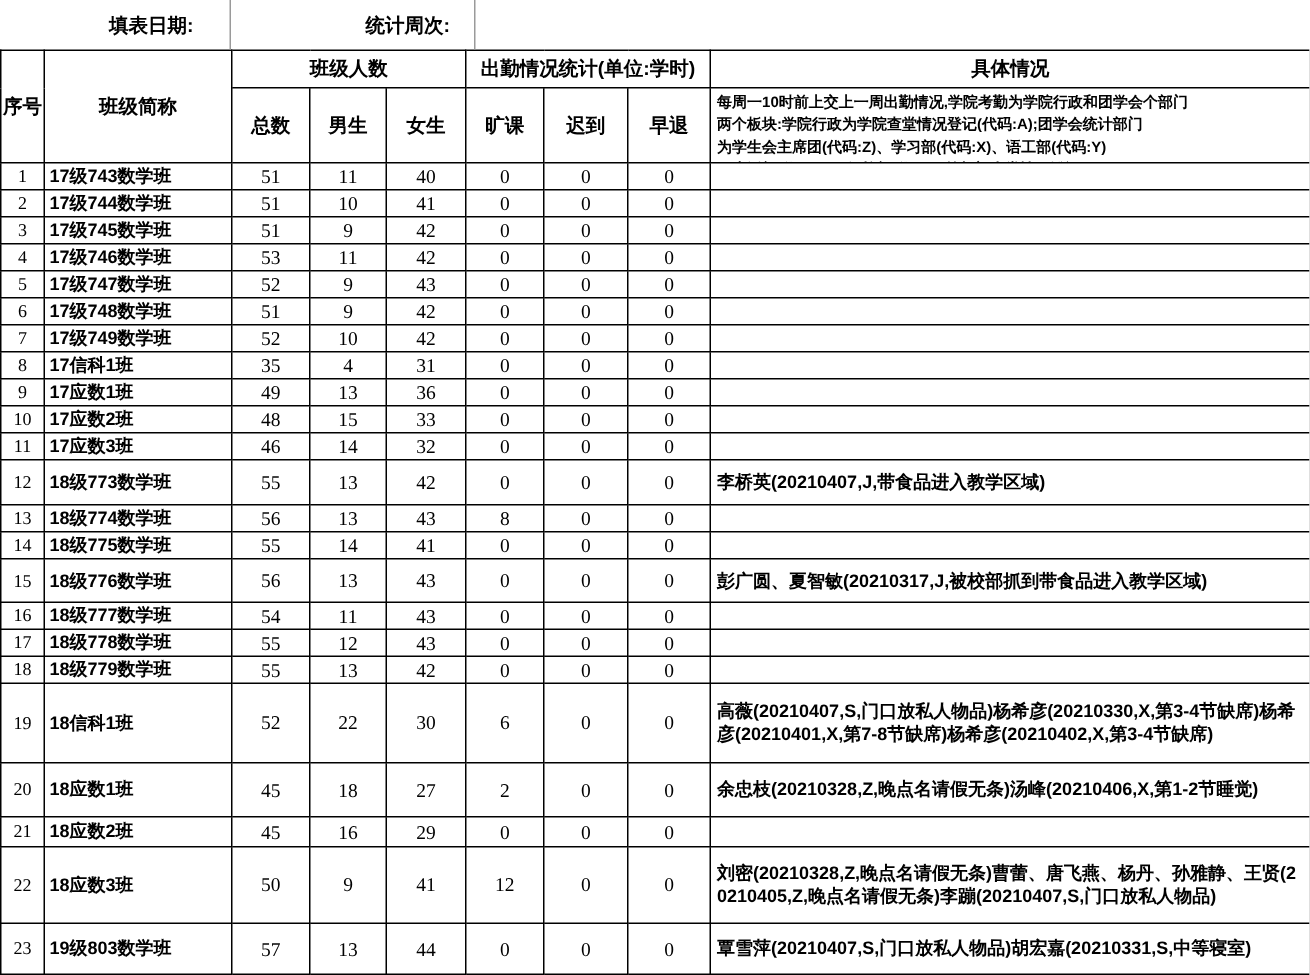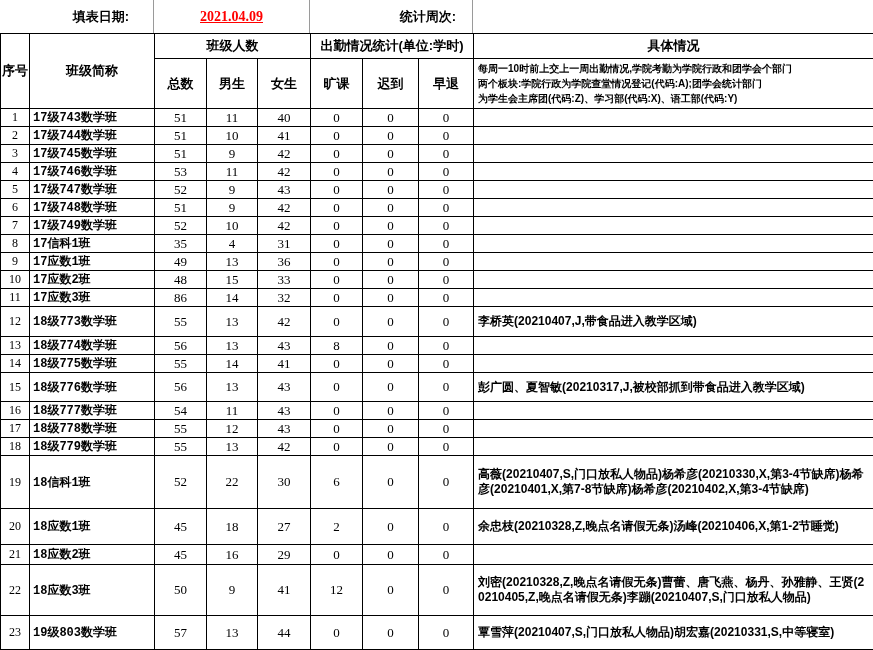--- a/index.html
+++ b/index.html
@@ -23,40 +23,37 @@
   
   table { border-collapse:collapse; table-layout:fixed; width:873px; }
   td,th { border:1px solid #000; overflow:hidden; vertical-align:middle; background:#fff; }
   th { font-size:13px; font-weight:bold; text-align:center; line-height:14px;margin-top:36px; }
   .note-wrap { height:48px; overflow:hidden; padding:1px 4px; }
   .note-text {
     font-size:10px; font-weight:bold; line-height:15px; text-align:left;
     white-space:pre-line; word-break:break-all;
   }
   td.c-no { text-align:center; font-size:12px; font-family:"Liberation Serif","DejaVu Serif",serif; }
-  td.c-name { text-align:left; padding-left:3px; font-size:12px; font-weight:bold; white-space:nowrap;font-family:Liberation Mono, monospace; }
+  td.c-name { text-align:left; padding-left:3px; font-size:12px; font-weight:bold; white-space:nowrap; }
   td.c-total, td.c-male, td.c-female, td.c-absent, td.c-late, td.c-early {
     text-align:center; font-size:13px; font-family:"Liberation Serif","DejaVu Serif",serif;
   }
   td.c-detail {
     text-align:left; padding:1px 4px; font-size:12px; font-weight:bold;
     line-height:15px; word-break:break-all;
   }
 </style>
 </head>
 <body>
 
 <div class="sheet">
 
   <div class="topbar">
     <div class="cell tb-c1">
       <span class="tb-label">填表日期:</span>
-    </div>
-    <div class="cell tb-c2">
-      <span class="tb-date">2021.04.09</span>
     </div>
     <div class="cell tb-c3">
       <span class="tb-label">统计周次:</span>
     </div>
   </div>
 
   <table>
     <colgroup>
       <col style="width:29px">
         <col style="width:125px">
@@ -200,21 +197,21 @@
           <td class="c-male">15</td>
           <td class="c-female">33</td>
           <td class="c-absent">0</td>
           <td class="c-late">0</td>
           <td class="c-early">0</td>
           <td class="c-detail"></td>
         </tr>
         <tr style="height: 18px;">
           <td class="c-no">11</td>
           <td class="c-name">17应数3班</td>
-          <td class="c-total">86</td>
+          <td class="c-total">46</td>
           <td class="c-male">14</td>
           <td class="c-female">32</td>
           <td class="c-absent">0</td>
           <td class="c-late">0</td>
           <td class="c-early">0</td>
           <td class="c-detail"></td>
         </tr>
         <tr style="height: 30px;">
           <td class="c-no">12</td>
           <td class="c-name">18级773数学班</td>

